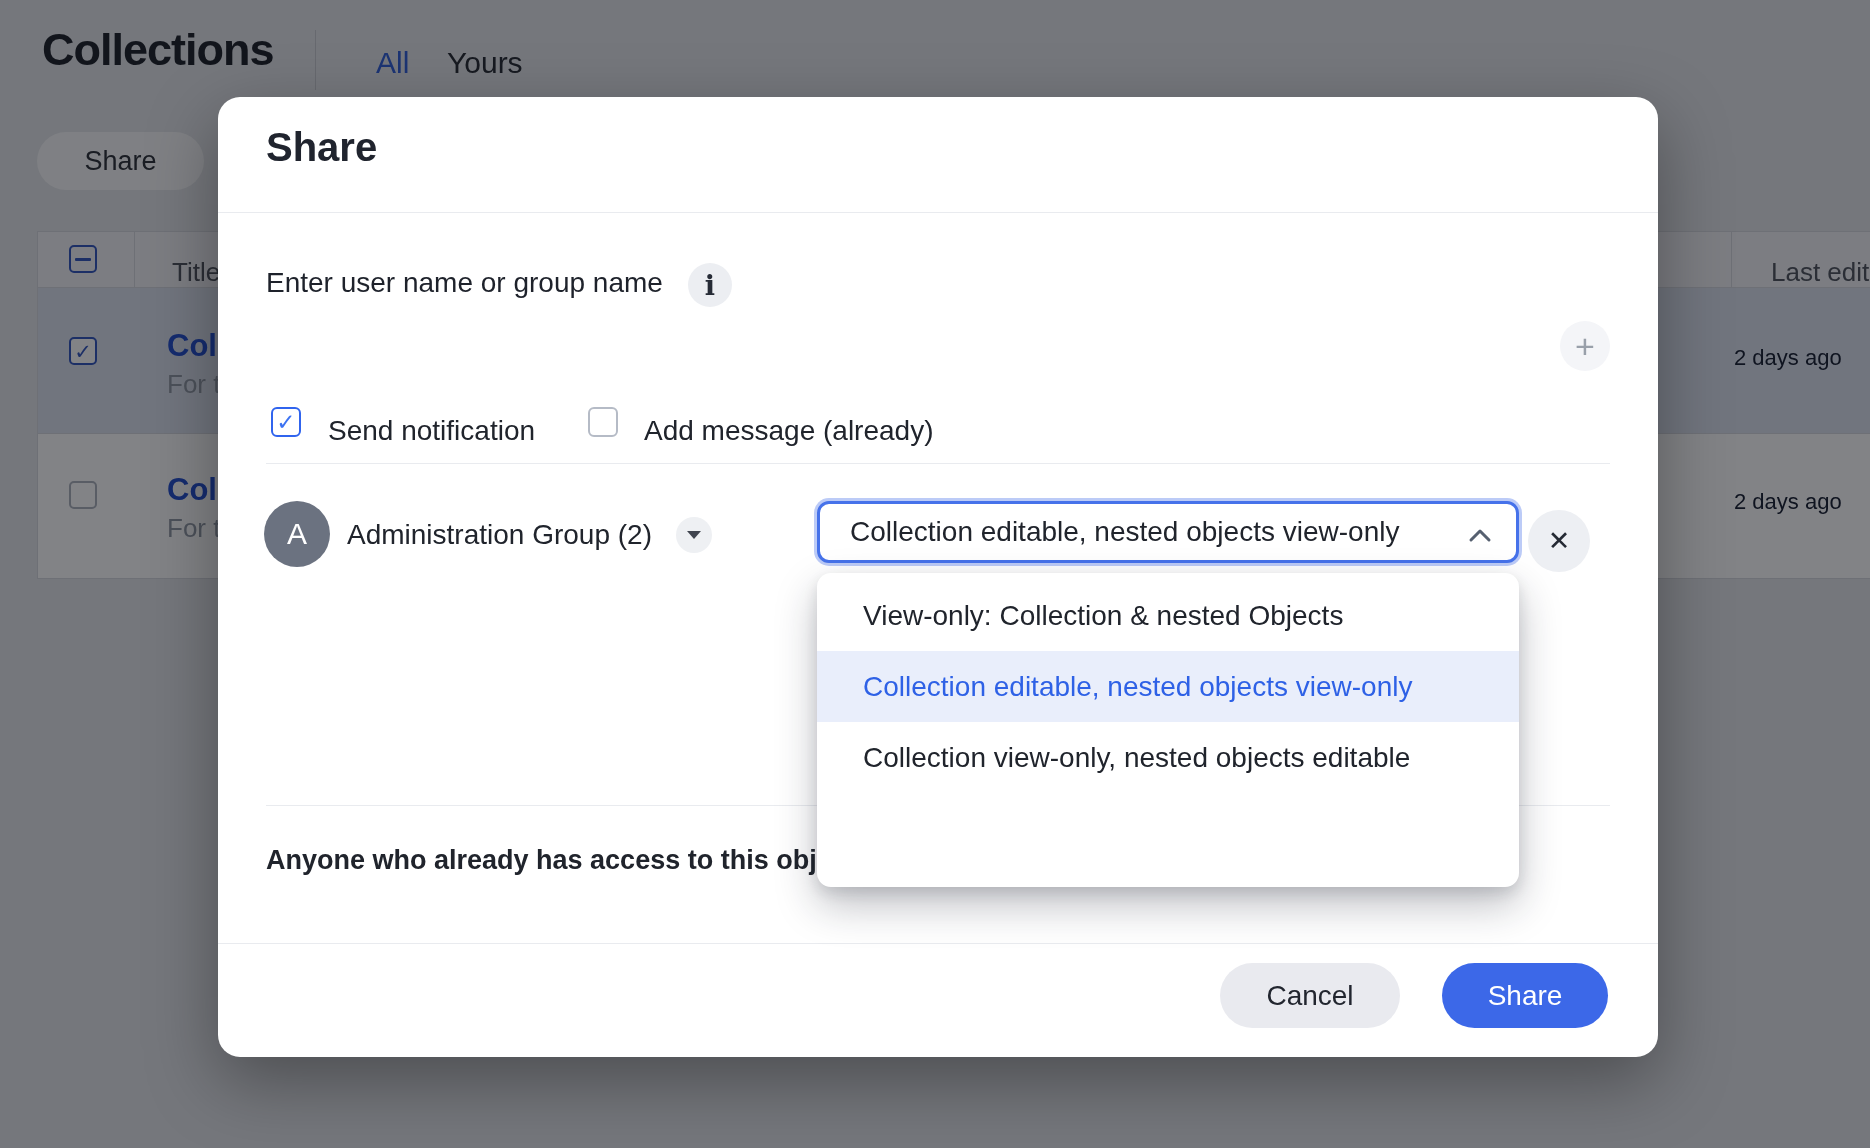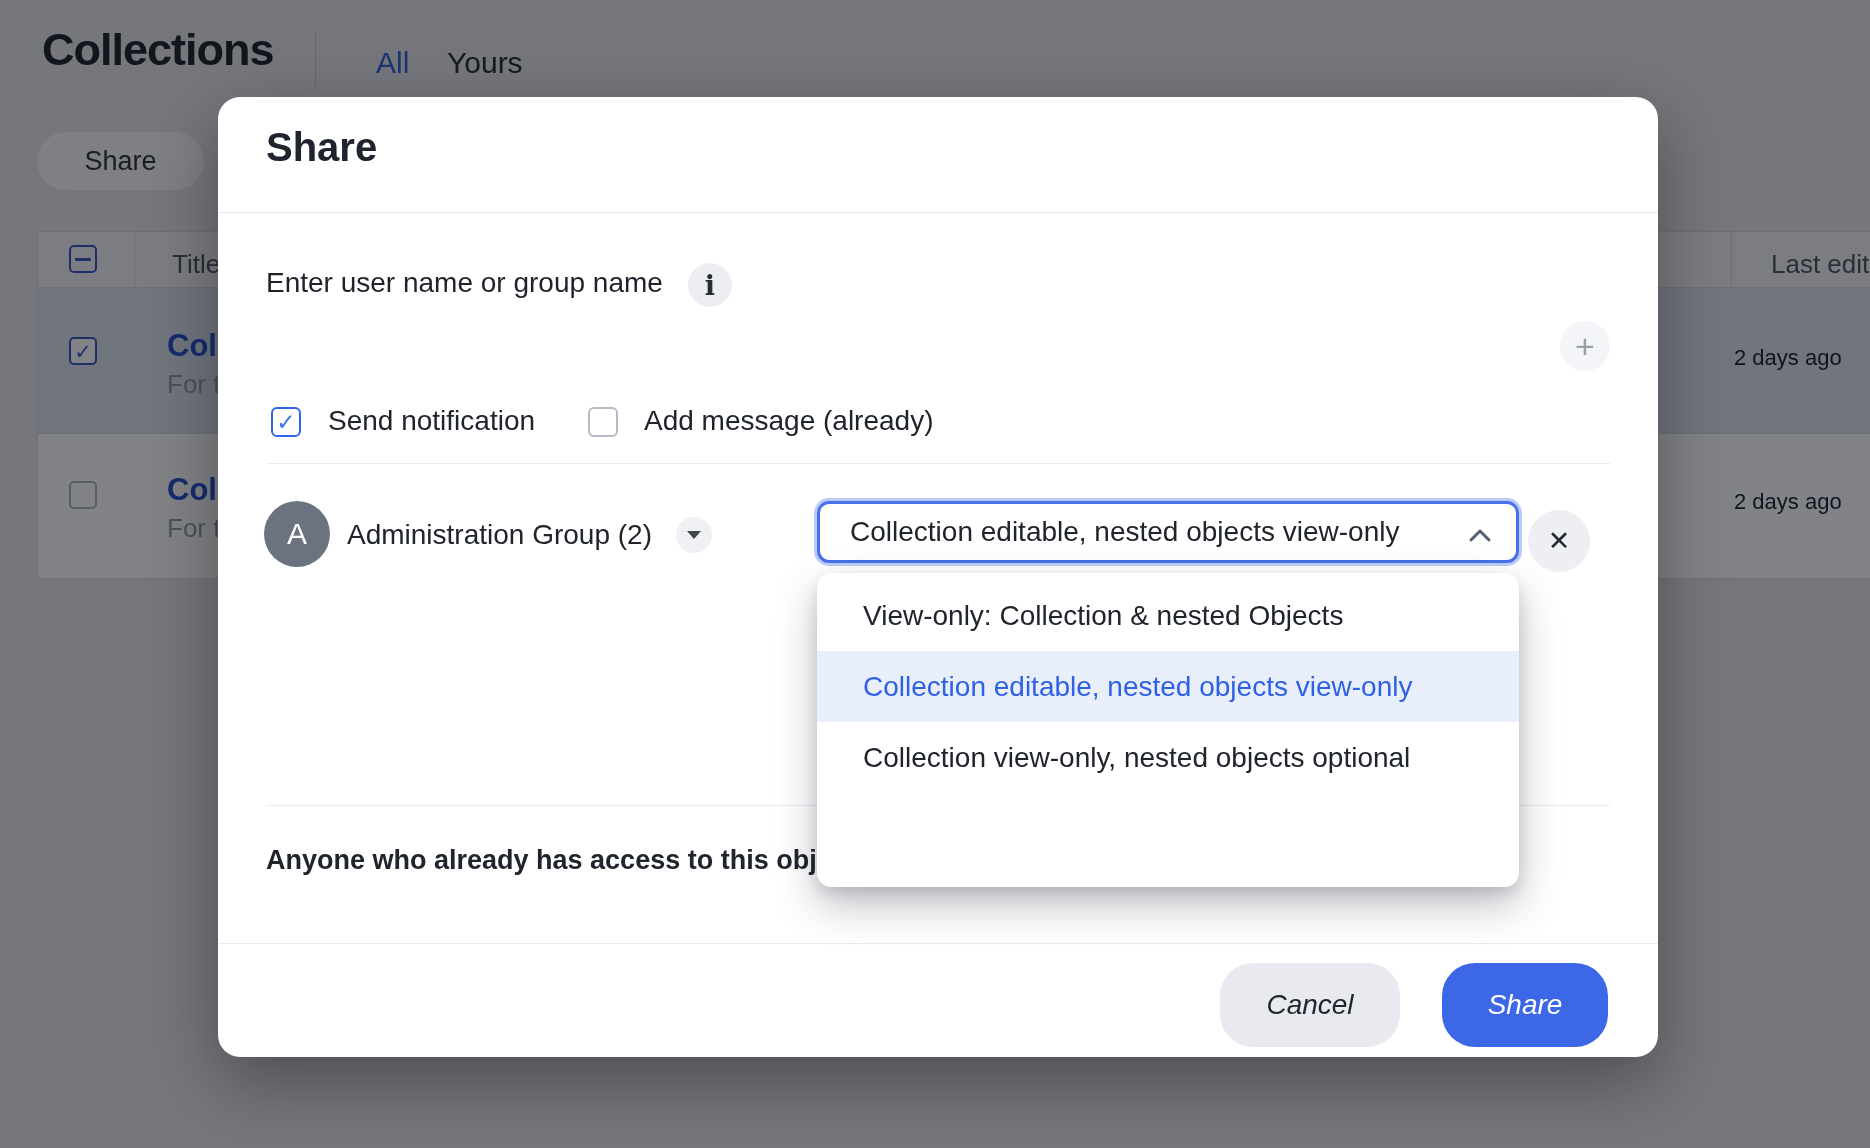--- a/index.html
+++ b/index.html
@@ -21,21 +21,21 @@
   .tab-all { left:364px; color:#2a5bd8;margin-left:12px; }
   .tab-yours { left:447px; color:#21252d; }
   .share-pill { left:37px; top:132px; width:167px; height:58px; border-radius:29px;
     background:#f8f9fa; display:flex; align-items:center; justify-content:center;
     font-size:27px; color:#262a32; }
 
   .table { left:37px; top:231px; width:1833px; height:348px; background:#fff;
     border-top:1px solid #d5d8de; border-left:1px solid #d5d8de; overflow:hidden; }
   .thead { position:relative; height:56px; background:#f2f3f6; border-bottom:1px solid #d5d8de; }
   .vline { position:absolute; top:0; width:1px; height:56px; background:#d5d8de; }
-  .col-h { position:absolute; top:4px; height:56px; display:flex; align-items:center;
+  .col-h { position:absolute; top:12px; height:56px; display:flex; align-items:center;
     font-size:26px; color:#4a4f59; }
   .trow { position:relative; border-bottom:1px solid #d5d8de; }
   .row-1 { height:146px; background:#dce2ee; }
   .row-2 { height:145px; background:#ffffff; }
   .cbx { position:absolute; width:28px; height:28px; border-radius:5px; border:2px solid #2b50bc;
     display:flex; align-items:center; justify-content:center; background:#fff; }
   .cbx .dash { width:16px; height:3px; background:#2b50bc; border-radius:1px; }
   .cbx .tick { font-size:21px; font-weight:700; color:#2b50bc; line-height:1; }
   .cbx-off { border-color:#a9afba; }
   .hdr-cbx { background:transparent; }
@@ -60,21 +60,21 @@
     padding:0 26px; font-size:28px; color:#20242c; font-family:inherit; outline:none; background:#fff; }
   .m-input::placeholder { color:#99a0ac; }
   .plus-btn { left:1342px; top:224px; width:50px; height:50px; border-radius:50%; background:#f4f5f8;
     display:flex; align-items:center; justify-content:center; font-size:34px; font-weight:400;
     color:#99a0aa; cursor:pointer; line-height:1; }
   .m-cbx { position:absolute; width:30px; height:30px; border-radius:6px; background:#fff;
     display:flex; align-items:center; justify-content:center; cursor:pointer; }
   .m-cbx-on { left:53px; top:310px; border:2px solid #3064ee; }
   .m-cbx-on .tick { font-size:23px; font-weight:700; color:#3d73f2; line-height:1; }
   .m-cbx-off { left:370px; top:310px; border:2px solid #b5bbc6; }
-  .m-cbx-label { top:308px; font-size:28px; color:#20242c; line-height:32px; }
+  .m-cbx-label { top:318px; font-size:28px; color:#20242c; line-height:32px; }
 
   .avatar { left:46px; top:404px; width:66px; height:66px; border-radius:50%; background:#6b7280;
     display:flex; align-items:center; justify-content:center; color:#fff; font-size:30px; }
   .g-name { left:129px; top:422px; font-size:28px; color:#20242c; }
   .caret-btn { left:458px; top:420px; width:36px; height:36px; border-radius:50%; background:#eef0f3;
     display:flex; align-items:center; justify-content:center; cursor:pointer; }
   .caret-down { width:0; height:0; border-left:7px solid transparent; border-right:7px solid transparent;
     border-top:8px solid #40454f; }
 
   .perm-select { left:599px; top:404px; width:702px; height:62px; border:3px solid #4672ea; border-radius:12px;
@@ -85,22 +85,22 @@
     display:flex; align-items:center; justify-content:center; font-size:27px; color:#252a34; cursor:pointer; }
 
   .dropdown { left:599px; top:476px; width:702px; height:314px; background:#fff; border-radius:14px;
     padding-top:7px; z-index:5; overflow:hidden;
     box-shadow:0 18px 42px rgba(25,30,45,0.28), 0 6px 14px rgba(25,30,45,0.12); }
   .opt { height:71px; line-height:71px; padding-left:46px; font-size:28px; color:#20242c;
     white-space:nowrap; cursor:pointer; }
   .opt.sel { background:#e9eefb; color:#2e61e6; }
 
   .m-note { left:48px; top:744px; font-size:27px; font-weight:700; color:#20242c; line-height:38px; z-index:1; }
-  .btn { position:absolute; top:866px; height:84px; border:none; border-radius:33px; font-size:28px;
-    font-family:inherit; cursor:pointer; display:flex; align-items:center; justify-content:center;font-style:italic; }
+  .btn { position:absolute; top:866px; height:65px; border:none; border-radius:33px; font-size:28px;
+    font-family:inherit; cursor:pointer; display:flex; align-items:center; justify-content:center; }
   .btn-cancel { left:1002px; width:180px; background:#e9eaef; color:#22262f; }
   .btn-share { left:1224px; width:166px; background:#3c68e8; color:#ffffff; }
 </style>
 </head>
 <body>
 
 <div class="page">
   <div class="abs page-title">Collections</div>
   <div class="abs head-vdiv"></div>
   <div class="abs tab tab-all nowrap">All</div>
@@ -175,19 +175,19 @@
   <div class="abs close-btn">
     <span>✕</span>
   </div>
 
   <div class="hline hline-inset" style="top:708px;"></div>
   <div class="abs m-note nowrap">Anyone who already has access to this object can</div>
 
   <div class="abs dropdown">
     <div class="opt">View-only: Collection &amp; nested Objects</div>
     <div class="opt sel">Collection editable, nested objects view-only</div>
-    <div class="opt">Collection view-only, nested objects optional</div>
+    <div class="opt">Collection view-only, nested objects editable</div>
   </div>
 
   <div class="hline" style="top:846px;"></div>
   <button class="btn btn-cancel">Cancel</button>
   <button class="btn btn-share">Share</button>
 </div>
 
 </body></html>

